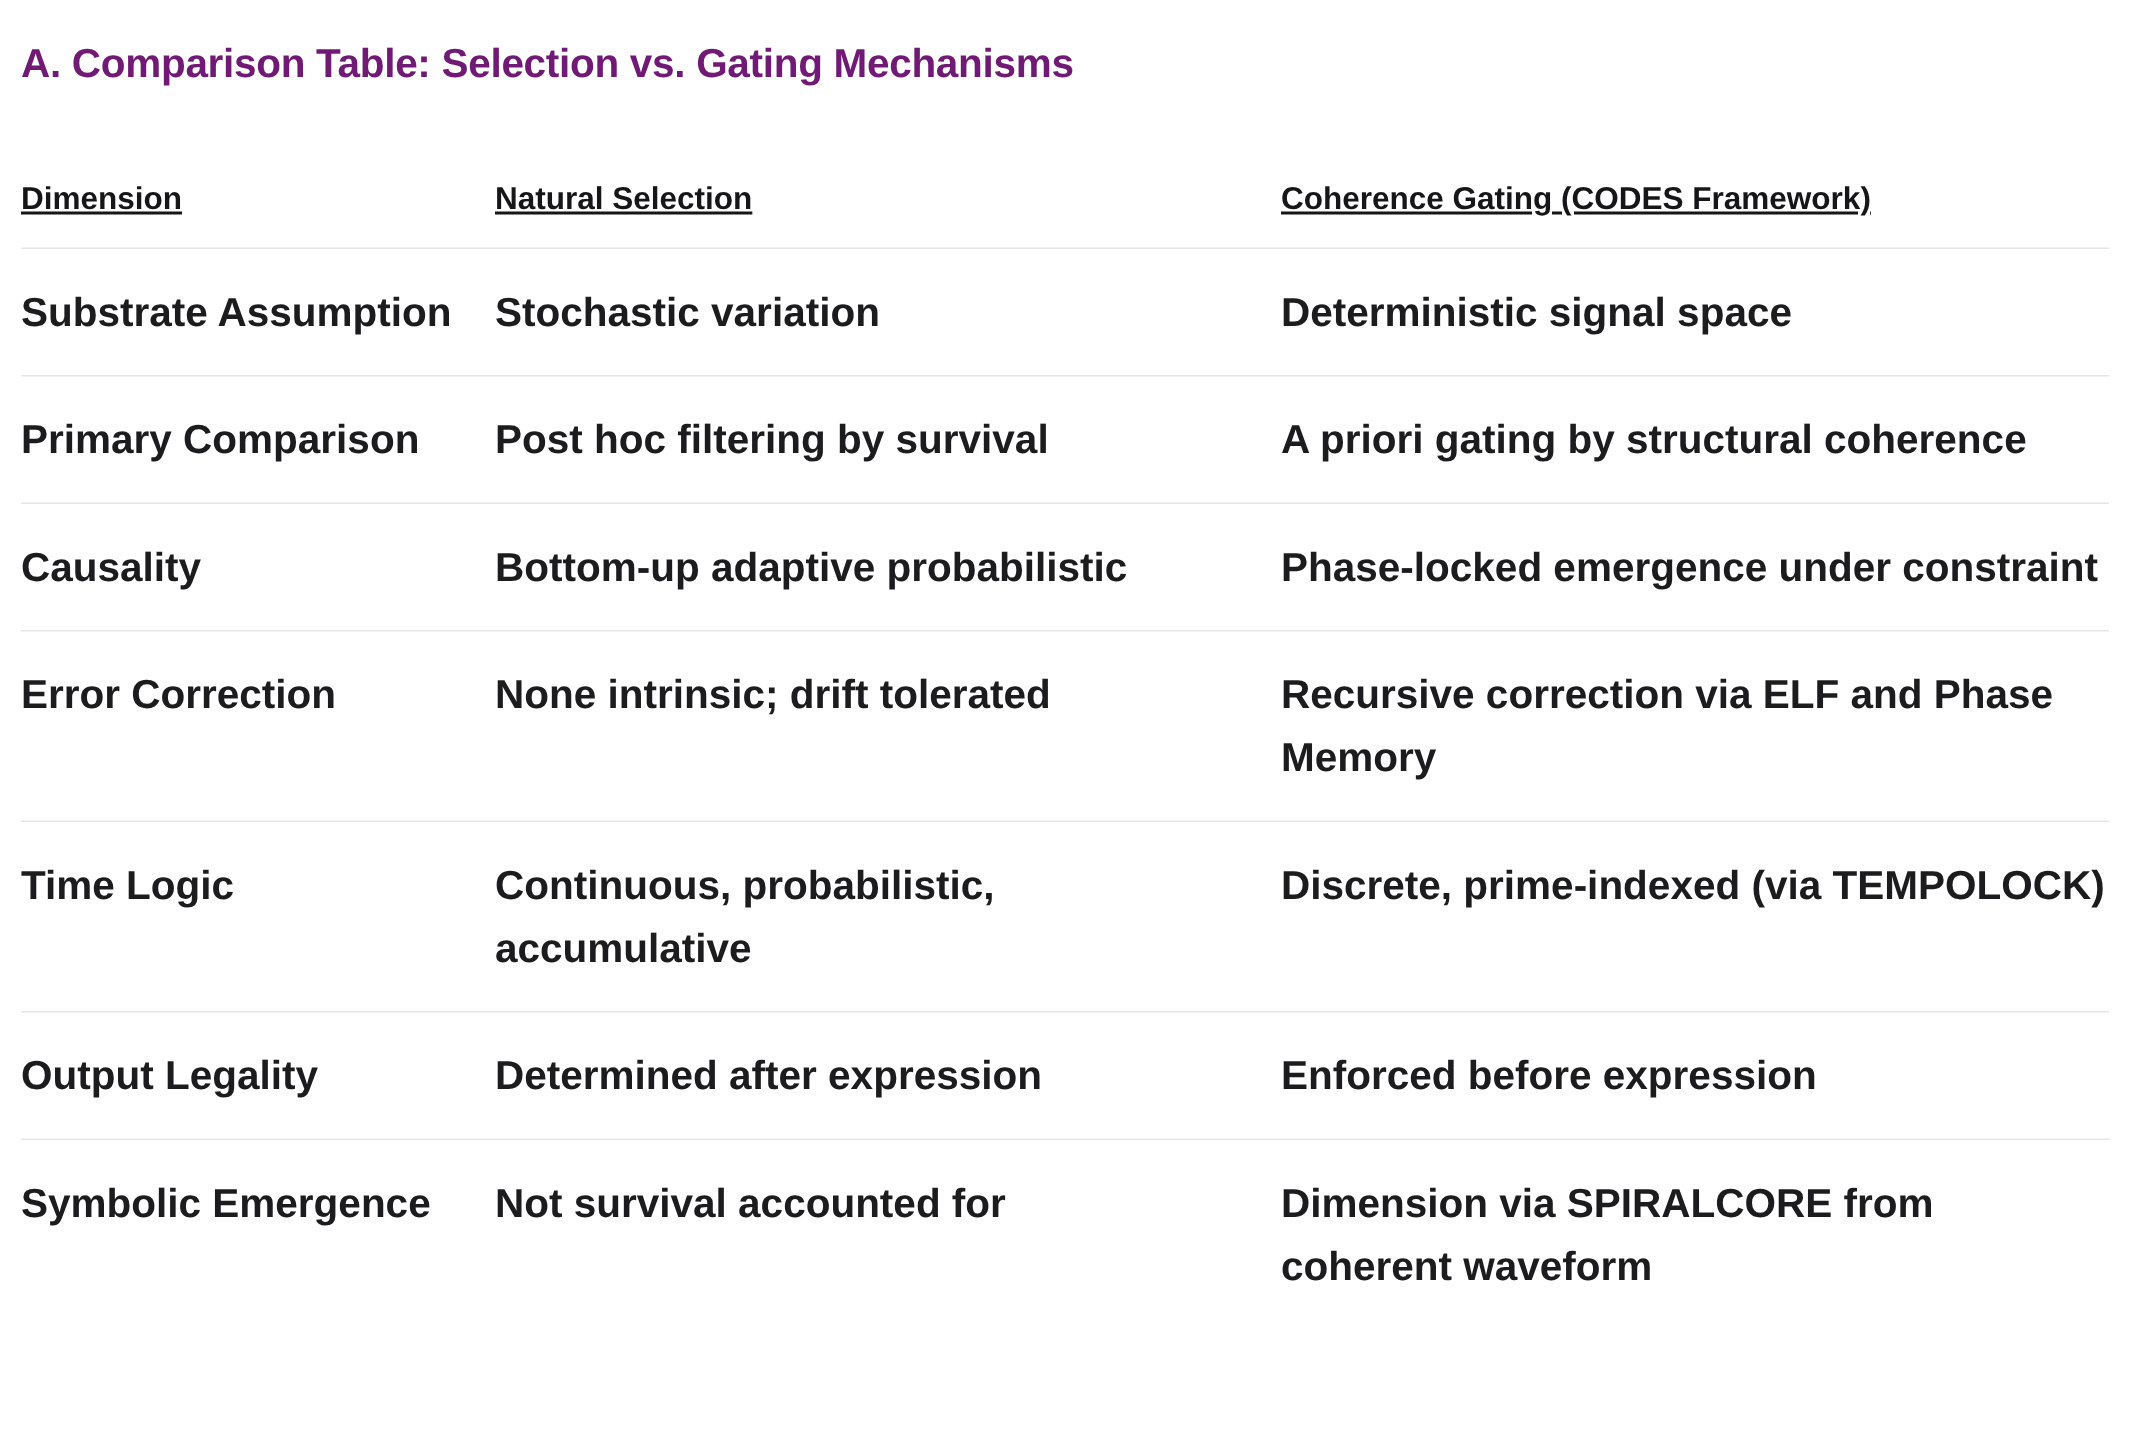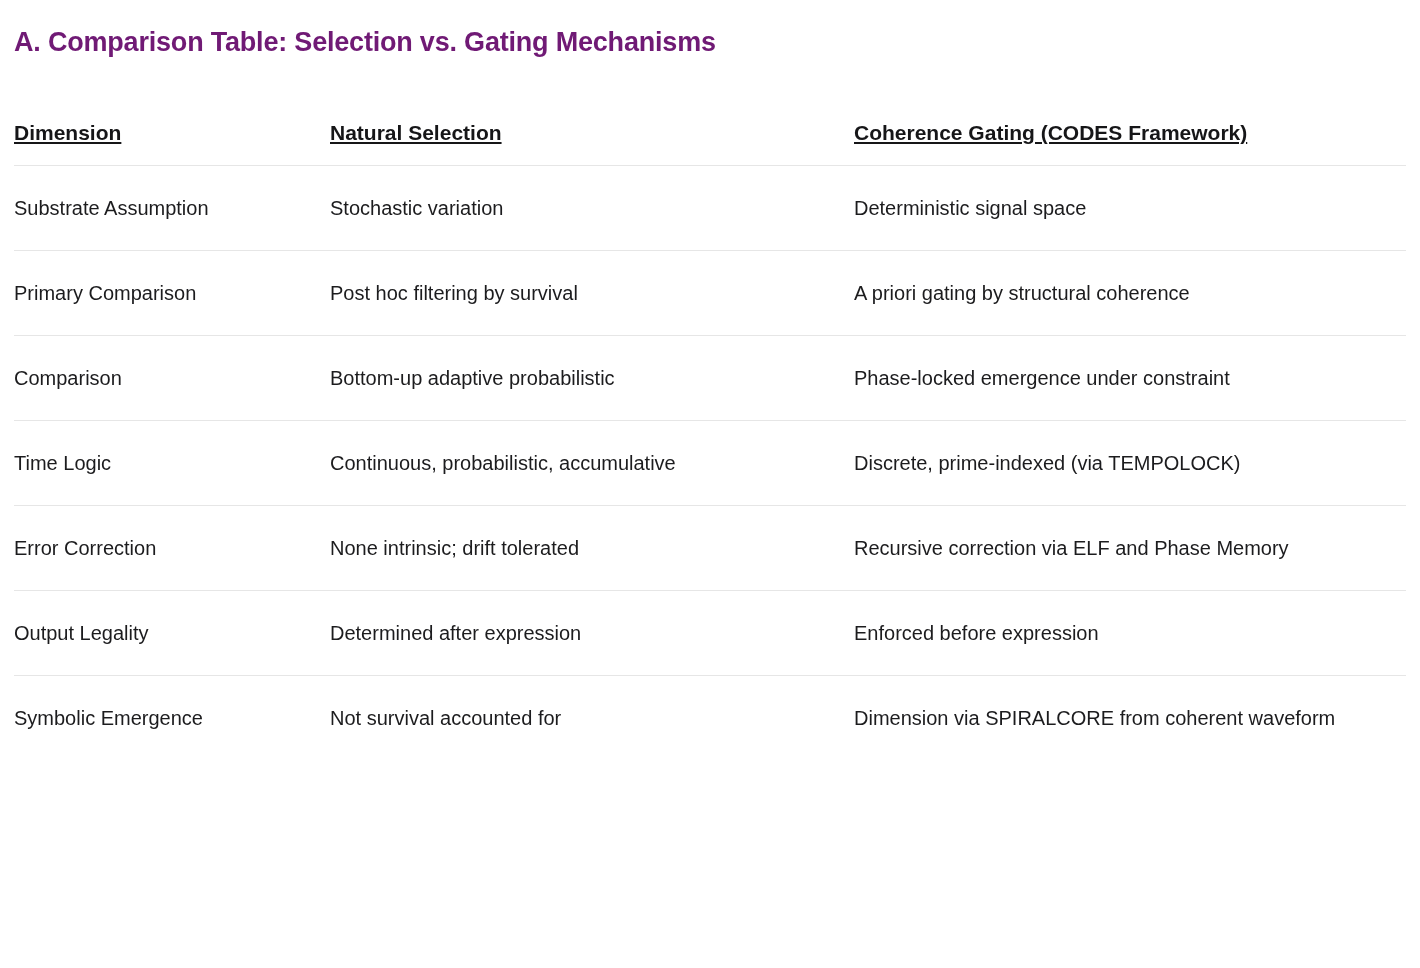--- a/index.html
+++ b/index.html
@@ -39,23 +39,23 @@
     font-size: 21px;
     line-height: 26px;
     font-weight: 700;
     color: #161618;
     padding: 0 28px 19px 0;
     vertical-align: bottom;
     border-bottom: 1px solid #e6e6e6;
     text-decoration: underline;
   }
   tbody td {
-    font-size: 20px;
+    font-size: 27px;
     line-height: 42px;
-    font-weight: 400;
+    font-weight: 700;
     color: #1c1c1e;
     padding: 21px 28px 21px 0;
     vertical-align: top;
   }
   tbody tr:not(:last-child) td {
     border-bottom: 1px solid #e6e6e6;
   }
   thead th:last-child,
   tbody td:last-child {
     padding-right: 0;
@@ -86,33 +86,33 @@
         <td>Substrate Assumption</td>
         <td>Stochastic variation</td>
         <td>Deterministic signal space</td>
       </tr>
       <tr>
         <td>Primary Comparison</td>
         <td>Post hoc filtering by survival</td>
         <td>A priori gating by structural coherence</td>
       </tr>
       <tr>
-        <td>Comparison</td>
+        <td>Causality</td>
         <td>Bottom-up adaptive probabilistic</td>
         <td>Phase-locked emergence under constraint</td>
+      </tr>
+      <tr>
+        <td>Error Correction</td>
+        <td>None intrinsic; drift tolerated</td>
+        <td>Recursive correction via ELF and Phase Memory</td>
       </tr>
       <tr>
         <td>Time Logic</td>
         <td>Continuous, probabilistic, accumulative</td>
         <td>Discrete, prime-indexed (via TEMPOLOCK)</td>
-      </tr>
-      <tr>
-        <td>Error Correction</td>
-        <td>None intrinsic; drift tolerated</td>
-        <td>Recursive correction via ELF and Phase Memory</td>
       </tr>
       <tr>
         <td>Output Legality</td>
         <td>Determined after expression</td>
         <td>Enforced before expression</td>
       </tr>
       <tr>
         <td>Symbolic Emergence</td>
         <td>Not survival accounted for</td>
         <td>Dimension via SPIRALCORE from coherent waveform</td>

